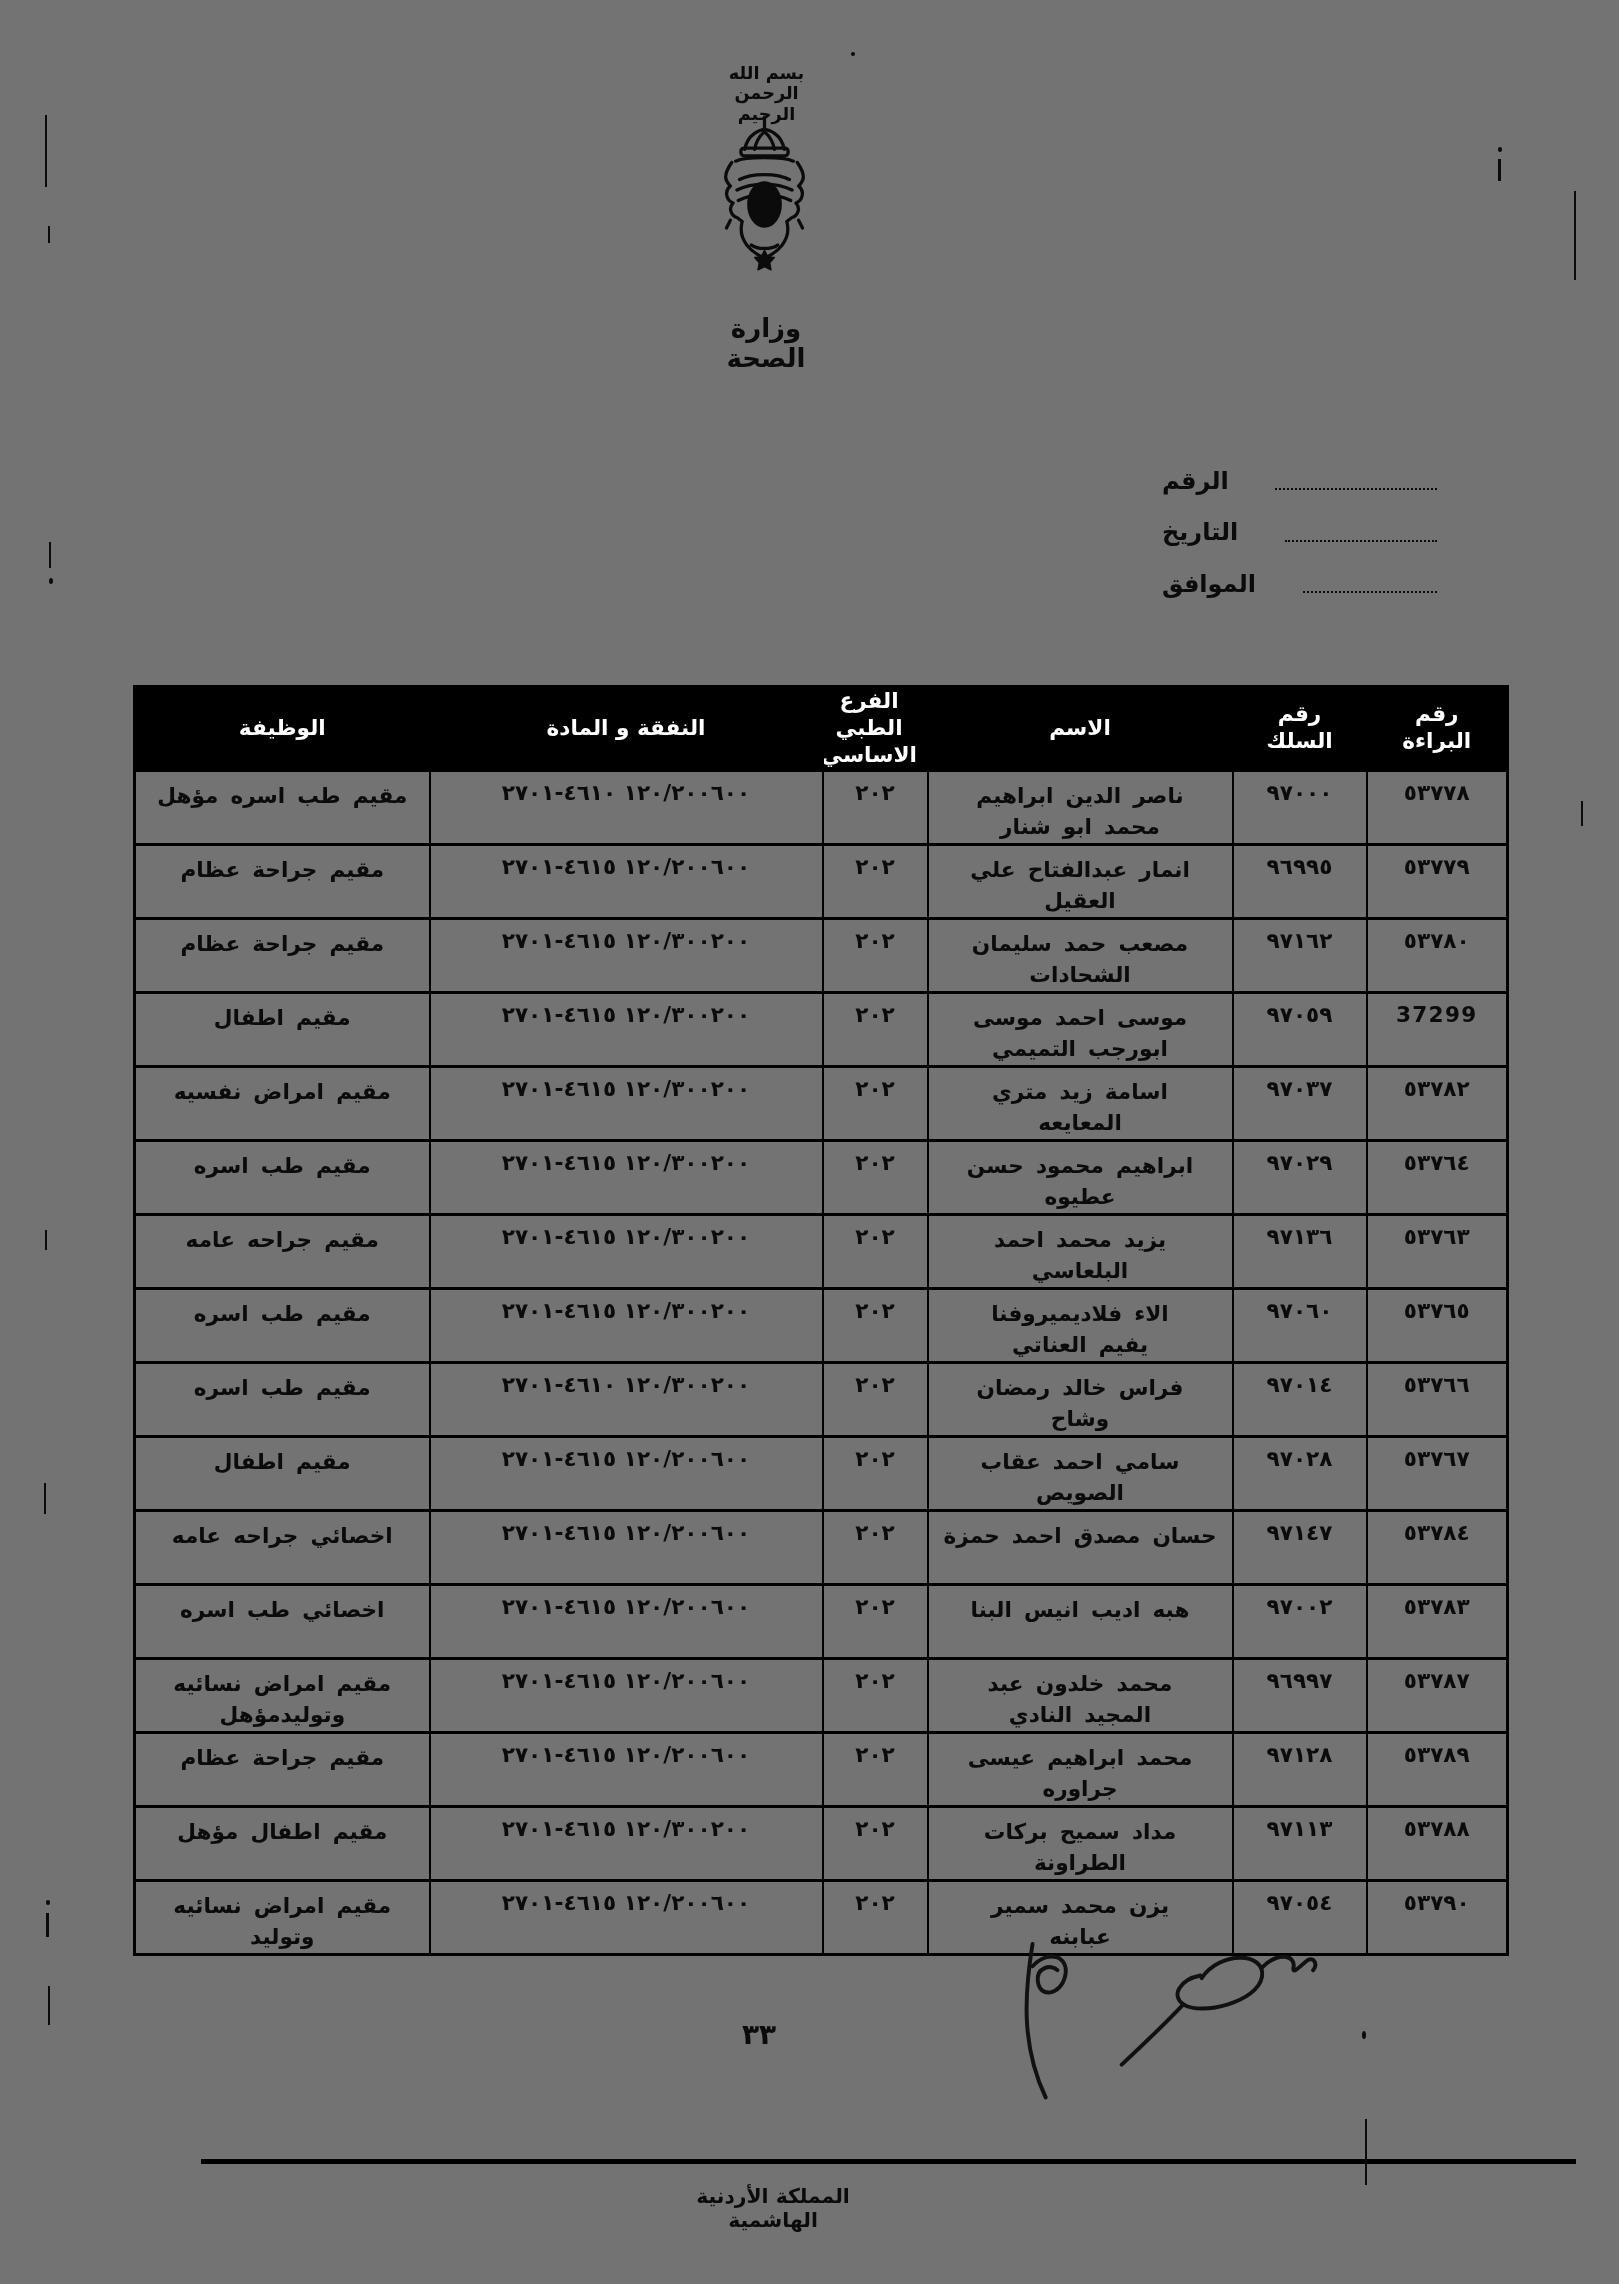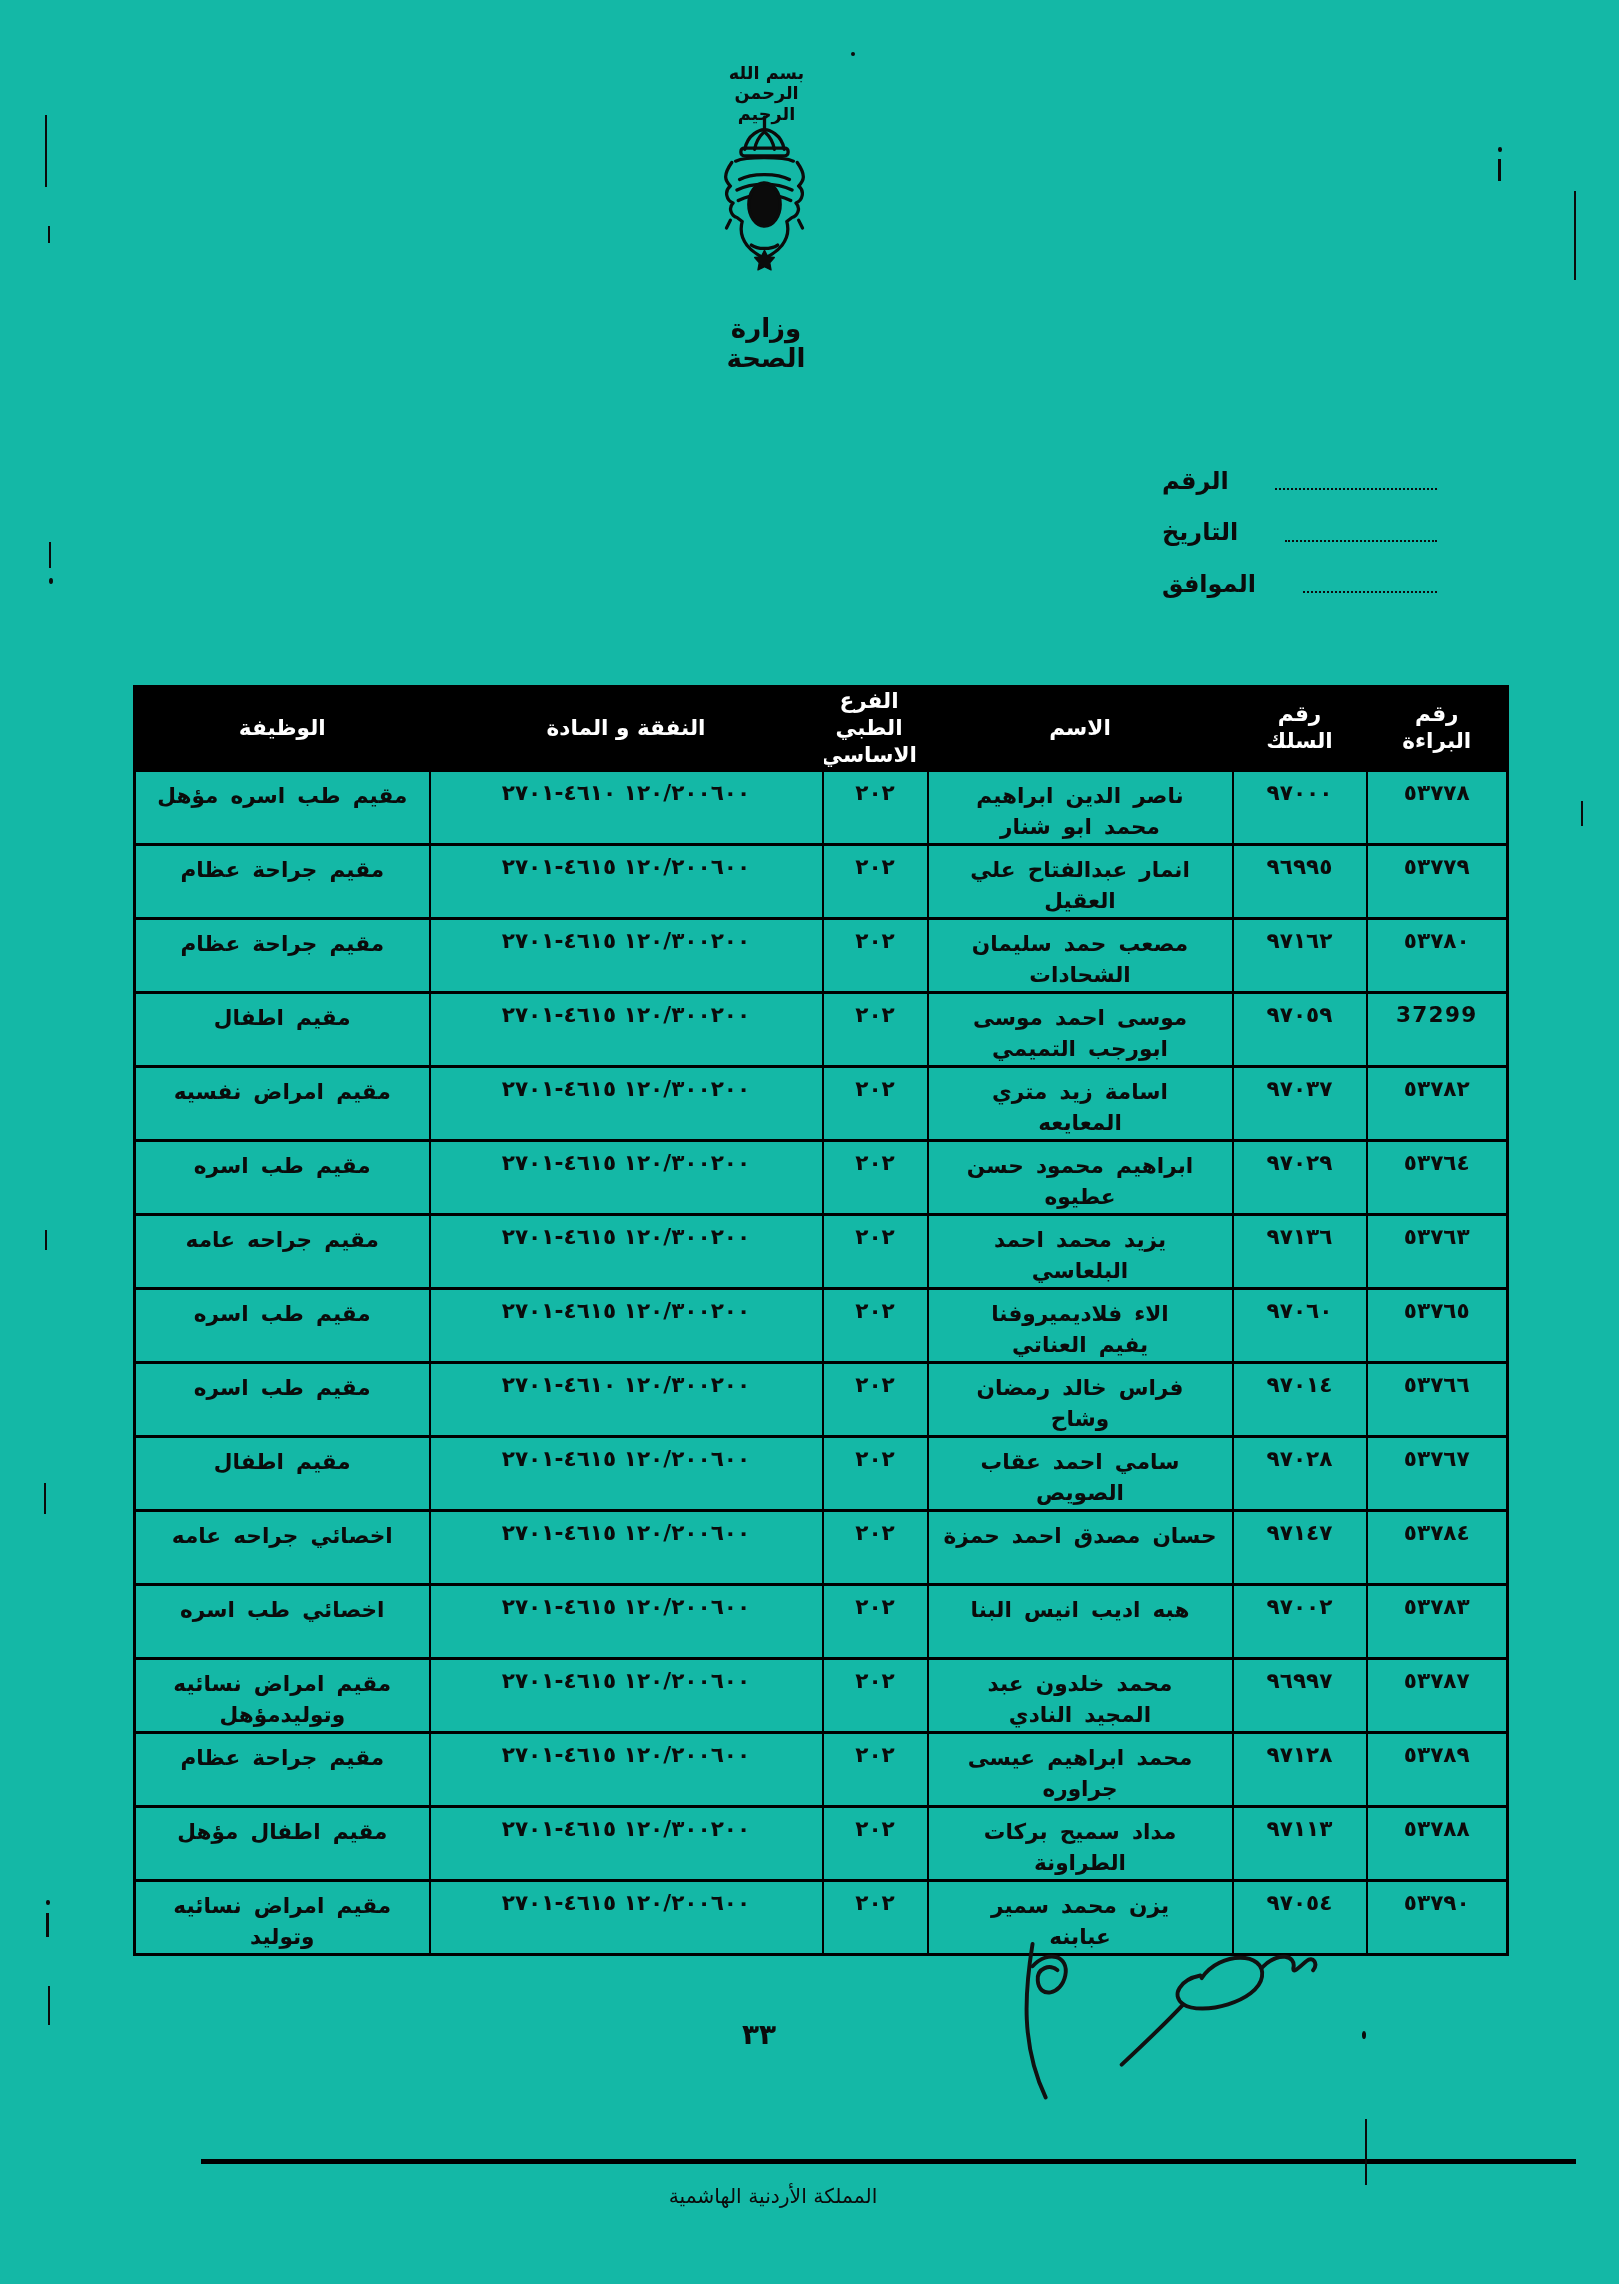--- a/index.html
+++ b/index.html
@@ -1,17 +1,17 @@
 <!DOCTYPE html>
 <html lang="ar" dir="rtl" style="font-size:10.5px"><head>
 <meta charset="utf-8">
 <style>
   html,body{margin:0;padding:0;background:#e8e8e8;}
   .page{
-    position:relative;width:1620px;height:2284px;background:#14b8a6;
+    position:relative;width:1620px;height:2284px;background:#737373;
     font-family:"DejaVu Sans",sans-serif;color:#0b0b0b;overflow:hidden;margin:0 auto;
   }
   
   .bismillah{
     position:absolute;left:707px;top:63px;width:121px;text-align:center;
     font-size:17.7px;font-weight:bold;line-height:1.15;direction:rtl;
   }
   .emblem{position:absolute;left:717px;top:115px;width:97px;height:167px;}
   .ministry-name{
     position:absolute;left:695px;top:313px;width:144px;text-align:center;
@@ -48,21 +48,21 @@
   }
   td.c-name span,td.c-job span{display:block;line-height:31px;word-spacing:4.6px;}
   td.c-expense{direction:ltr;letter-spacing:0.7px;white-space:nowrap;}
   td.c-license,td.c-file,td.c-branch{letter-spacing:1.3px;}
   
   .page-number{position:absolute;left:743px;top:2018px;font-size:28px;font-weight:bold;}
   .signatures{position:absolute;left:1006px;top:1940px;width:413px;height:164px;}
   .footer-rule{position:absolute;left:202px;top:2159px;width:1375px;height:4.6px;background:#000;}
   .kingdom{
     position:absolute;left:669px;top:2184px;width:210px;text-align:center;
-    font-size:20.3px;font-weight:normal;
+    font-size:20.3px;font-weight:bold;
   }
   .contact-line{
     position:absolute;left:249px;top:2226px;width:1118px;direction:rtl;
     font-size:19.7px;font-weight:600;white-space:nowrap;text-align:right;
   }
   
   .mark{position:absolute;background:#0b0b0b;}
   .dot{border-radius:50%;}
 </style>
 </head>

